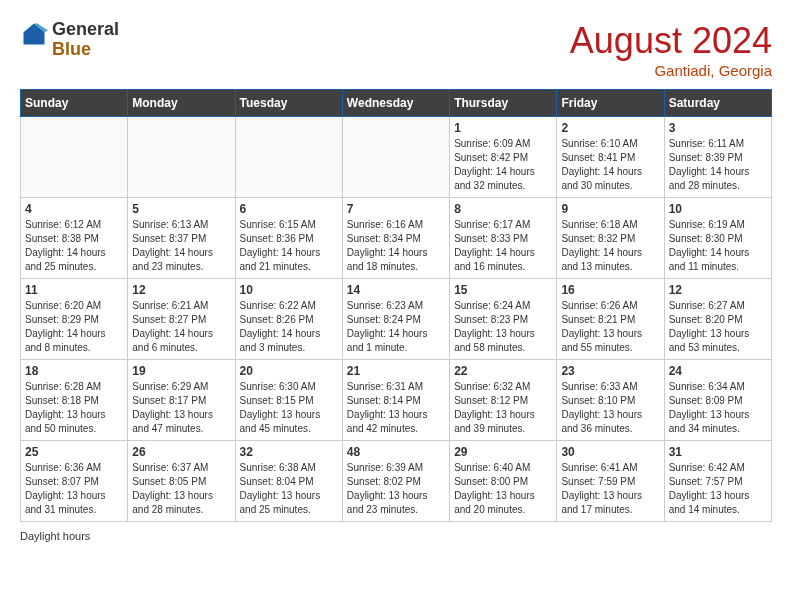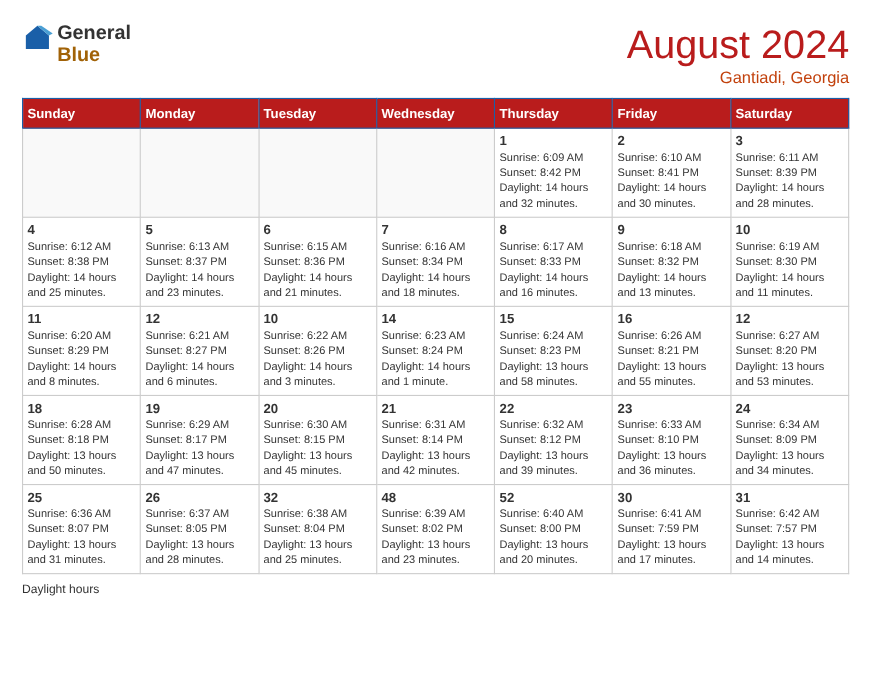--- a/index.html
+++ b/index.html
@@ -42,21 +42,21 @@
     .location {
       font-size: 15px;
       color: #c2410c;
     }
     .calendar {
       width: 100%;
       border-collapse: collapse;
       font-size: 11px;
     }
     .calendar th {
-      background: #b91c1c;
+      background: #404040;
       color: #fff;
       padding: 6px 4px;
       text-align: left;
       font-size: 12px;
       font-weight: bold;
       border: 1px solid #1a5fa8;
     }
     .calendar td {
       border: 1px solid #ccc;
       vertical-align: top;
@@ -242,21 +242,21 @@
         </td>
         <td>
           <div class="day-number">32</div>
           <div class="day-info">Sunrise: 6:38 AM<br>Sunset: 8:04 PM<br>Daylight: 13 hours<br>and 25 minutes.</div>
         </td>
         <td>
           <div class="day-number">48</div>
           <div class="day-info">Sunrise: 6:39 AM<br>Sunset: 8:02 PM<br>Daylight: 13 hours<br>and 23 minutes.</div>
         </td>
         <td>
-          <div class="day-number">52</div>
+          <div class="day-number">29</div>
           <div class="day-info">Sunrise: 6:40 AM<br>Sunset: 8:00 PM<br>Daylight: 13 hours<br>and 20 minutes.</div>
         </td>
         <td>
           <div class="day-number">30</div>
           <div class="day-info">Sunrise: 6:41 AM<br>Sunset: 7:59 PM<br>Daylight: 13 hours<br>and 17 minutes.</div>
         </td>
         <td>
           <div class="day-number">31</div>
           <div class="day-info">Sunrise: 6:42 AM<br>Sunset: 7:57 PM<br>Daylight: 13 hours<br>and 14 minutes.</div>
         </td>

